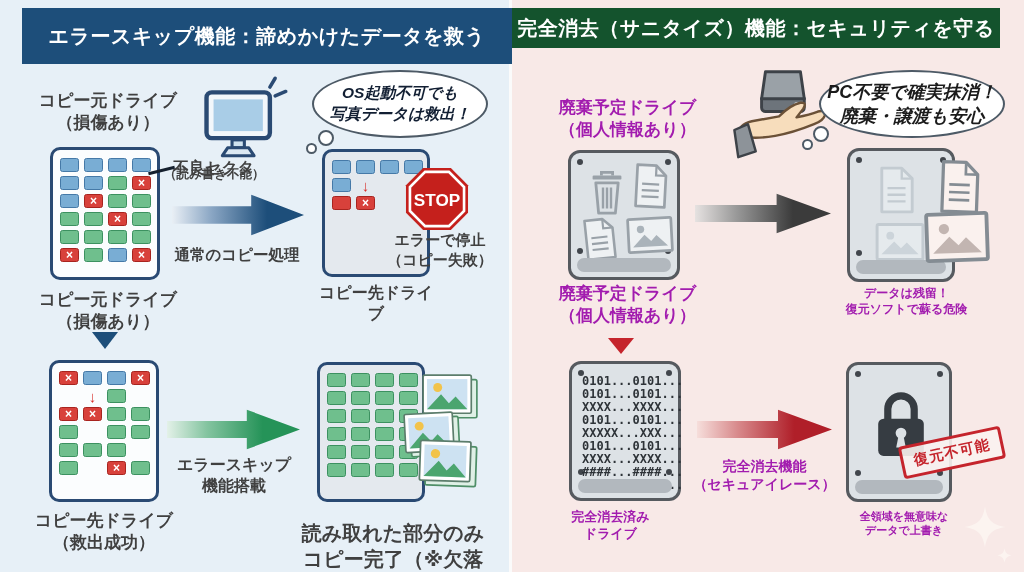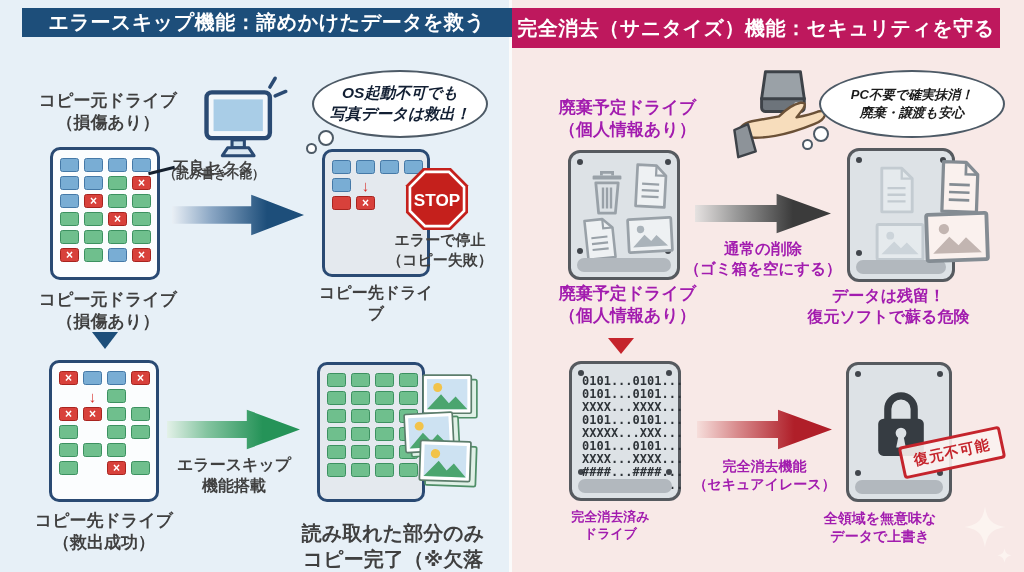--- a/index.html
+++ b/index.html
@@ -4,33 +4,33 @@
 <style>
   html,body{margin:0;padding:0;background:#ccc;}
   #stage{position:relative;width:1024px;height:572px;overflow:hidden;
          font-family:"Liberation Sans","DejaVu Sans",sans-serif;}
   .half{position:absolute;top:0;height:572px;}
   #half-l{left:0;width:511px;background:#e7f0f7;}
   #half-r{left:511px;width:513px;background:#f8e9e7;}
   #divider{position:absolute;left:509px;top:0;width:3px;height:572px;background:#fbfbfb;}
   .hdr{position:absolute;color:#fff;font-size:20px;font-weight:700;display:flex;
        align-items:center;justify-content:center;letter-spacing:.5px;white-space:nowrap;}
-  #hdr-l{left:22px;top:8px;width:490px;height:29px;background:#1d4e7a;}
-  #hdr-r{left:512px;top:8px;width:488px;height:40px;background:#be185d;}
+  #hdr-l{left:22px;top:8px;width:490px;height:56px;background:#1d4e7a;}
+  #hdr-r{left:512px;top:8px;width:488px;height:40px;background:#14532d;}
   .lbl{position:absolute;font-weight:700;text-align:center;white-space:pre-line;line-height:1.3;}
   .lt{color:#404040;}
   .rt{color:#a21caf;}
   .bubble{position:absolute;background:#fff;border:2.5px solid #4d5a66;border-radius:50%;
           display:flex;align-items:center;justify-content:center;text-align:center;
           font-weight:700;line-height:1.35;white-space:pre-line;font-style:italic;}
   .bdot{position:absolute;background:#fff;border:2px solid #4d5a66;border-radius:50%;}
   #l-bubble{left:312px;top:70px;width:172px;height:64px;font-size:15.5px;color:#121f33;}
   #l-bub-t1{left:318px;top:130px;width:12px;height:12px;}
   #l-bub-t2{left:306px;top:143px;width:7px;height:7px;}
-  #r-bubble{left:819px;top:70px;width:182px;height:64px;font-size:13px;color:#1b1b1b;text-align:center;}
+  #r-bubble{left:819px;top:70px;width:182px;height:64px;font-size:18px;color:#1b1b1b;text-align:center;}
   #r-bub-t1{left:813px;top:126px;width:12px;height:12px;}
   #r-bub-t2{left:802px;top:139px;width:7px;height:7px;}
   .drive{position:absolute;border-radius:10px;box-sizing:border-box;}
   .dl{background:#fbfdfe;border:3px solid #2a4a73;padding:8px 7px;}
   .dg{background:#e4e9ee;border:3px solid #2a4a73;padding:8px 7px;}
   .dr{background:#dde2e6;border:3px solid #565a5f;border-radius:12px;}
   .grid{display:grid;grid-template-columns:repeat(4,19px);grid-auto-rows:14px;gap:4px 5px;}
   .cell{border-radius:2.5px;box-sizing:border-box;}
   .cb{background:#79add4;border:1.5px solid #4579a7;}
   .cg{background:#6fbf8d;border:1.5px solid #3c9160;}
@@ -74,32 +74,32 @@
   #l-photo3{left:418px;top:440px;width:60px;height:48px;transform:rotate(2deg);}
   #l-result-lbl{left:298px;top:507px;width:190px;font-size:20px;margin-top:13px;}
   #r-top-lbl{left:550px;top:97px;width:155px;font-size:17px;}
   #r-hand{left:732px;top:62px;width:98px;height:102px;}
   #r-trash-drive{left:568px;top:150px;width:112px;height:130px;}
   #r-bot-lbl1{left:550px;top:283px;width:155px;font-size:17px;}
   #r-del-lbl{left:683px;top:239px;width:160px;font-size:15.5px;}
   #r-remain-drive{left:847px;top:148px;width:108px;height:134px;}
   #r-pop-doc{left:938px;top:160px;width:44px;height:54px;transform:rotate(2deg);}
   #r-pop-photo{left:922px;top:212px;width:70px;height:50px;transform:rotate(-2deg);}
-  #r-remain-lbl{left:796px;top:286px;width:185px;font-size:16px;}
+  #r-remain-lbl{left:814px;top:286px;width:185px;font-size:12px;}
   #r-erased-drive{left:569px;top:361px;width:112px;height:140px;}
   #r-mono{position:absolute;left:10px;top:11px;font-family:"DejaVu Sans Mono","Liberation Mono",monospace;
           font-size:12px;font-weight:700;line-height:1.08;color:#2e3338;white-space:pre;}
   #r-erased-lbl{left:548px;top:509px;width:125px;font-size:13px;}
   #r-erase-lbl{left:682px;top:457px;width:165px;font-size:14px;}
   #r-lock-drive{left:846px;top:362px;width:106px;height:140px;}
   #r-lock-svg{left:22px;top:20px;width:60px;height:80px;}
   #r-stamp{position:absolute;left:900px;top:436px;width:98px;height:27px;transform:rotate(-12deg);
            border:3px solid #c5242c;color:#c5242c;background:rgba(250,242,239,.9);border-radius:4px;
            font-size:14.5px;font-weight:700;letter-spacing:1px;display:flex;align-items:center;justify-content:center;}
-  #r-over-lbl{left:796px;top:509px;width:168px;font-size:14px;}
+  #r-over-lbl{left:820px;top:509px;width:168px;font-size:11px;}
   #r-spark1{left:964px;top:506px;width:42px;height:42px;}
   #r-spark2{left:997px;top:548px;width:15px;height:15px;}
   .screw{position:absolute;width:6px;height:6px;border-radius:50%;background:#41464c;}
   .screw.tl{left:6px;top:6px;}.screw.tr{right:6px;top:6px;}
   .screw.bl{left:6px;bottom:23px;}.screw.br{right:6px;bottom:23px;}
   .pill{position:absolute;left:6px;right:6px;bottom:5px;height:14px;border-radius:7px;background:#b2b8be;}
   .din{position:absolute;}
 </style>
 </head>
 <body>
@@ -155,20 +155,21 @@
         <div class="cell cg"></div>
         <div class="cell cb"></div>
         <div class="cell cx">×</div>
       </div>
   </div>
   <div id="l-line"></div>
   <div class="lbl lt" id="l-bad-title">不良セクタ</div>
   <div class="lbl lt" id="l-bad-sub">（読み書き不能）</div>
 
   <div class="arrow a-blue" id="l-arrow1"></div>
+  <div class="lbl lt" id="l-copy-lbl">通常のコピー処理</div>
 
   <div class="drive dg" id="l-dest-drive">
     <div class="grid">
         <div class="cell cb"></div>
         <div class="cell cb"></div>
         <div class="cell cb"></div>
         <div class="cell cb"></div>
         <div class="cell cb"></div>
         <div class="cell cv">↓</div>
         <div class="cell ce"></div>
@@ -320,22 +321,20 @@
       <rect x="3" y="3" width="94" height="72" rx="3" fill="#eef1f3" stroke="#99a1a8" stroke-width="6"></rect>
       <circle cx="30" cy="26" r="8" fill="#aab3ba"></circle>
       <path d="M12 64 L38 38 L52 52 L64 40 L88 64 Z" fill="#aab3ba"></path>
     </svg>
     <div class="pill"></div>
   </div>
   <div class="lbl rt" id="r-bot-lbl1">廃棄予定ドライブ
 （個人情報あり）</div>
 
   <div class="arrow a-gray" id="r-arrow1"></div>
-  <div class="lbl rt" id="r-del-lbl">通常の削除
-（ゴミ箱を空にする）</div>
 
   <div class="drive dr" id="r-remain-drive">
     <span class="screw tl"></span>
     <span class="screw tr"></span>
     <span class="screw bl"></span>
     <span class="screw br"></span>
     <svg class="din" style="left:28px;top:14px;width:38px;height:50px;" viewBox="0 0 80 100">
       <path d="M8 4 H50 L72 26 V96 H8 Z" fill="#e5eaed" stroke="#c3cbd1" stroke-width="6" stroke-linejoin="round"></path>
       <path d="M50 4 V26 H72" fill="none" stroke="#c3cbd1" stroke-width="5"></path>
       <path d="M20 46 H58 M20 60 H58 M20 74 H58" stroke="#c3cbd1" stroke-width="5" fill="none"></path>

